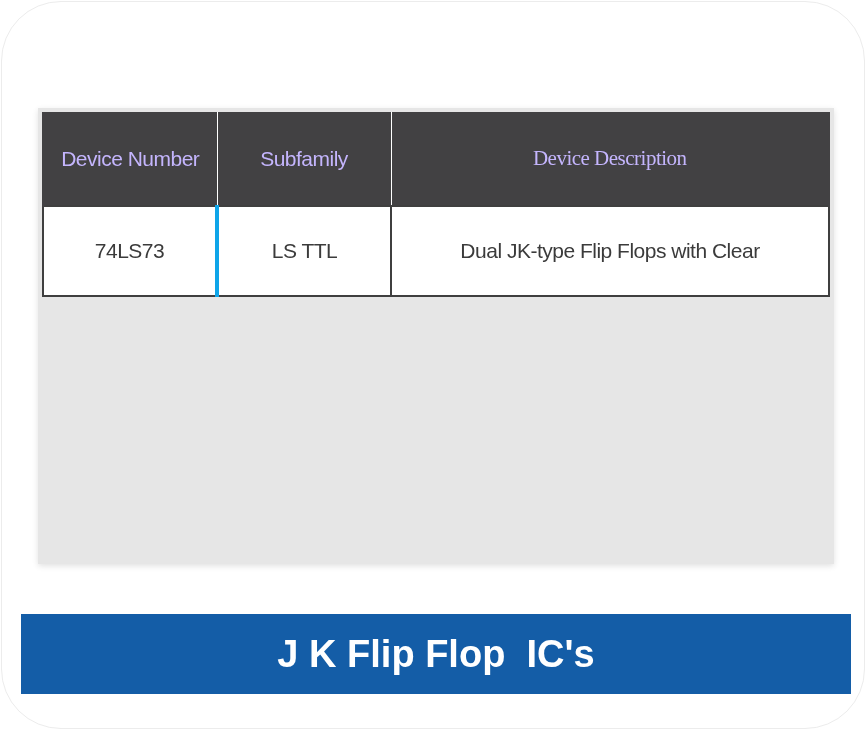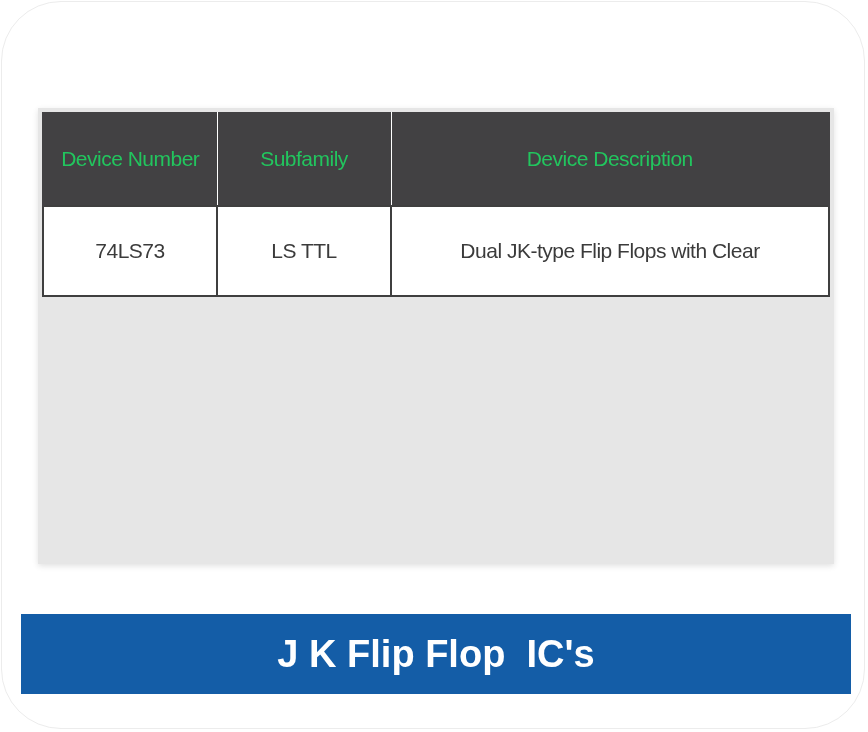--- a/index.html
+++ b/index.html
@@ -1,25 +1,25 @@
 <!DOCTYPE html>
 <html><head>
   <meta charset="utf-8">
   <style>
     html, body { margin: 0; padding: 0; background: #ffffff; }
     body { width: 868px; height: 732px; position: relative; overflow: hidden; font-family: "Liberation Sans", sans-serif; }
     .card { position: absolute; left: 1px; top: 1px; width: 864px; height: 728px; border: 1px solid #ececec; border-radius: 60px; background: #fff; box-sizing: border-box; }
     .table-wrap { position: absolute; left: 36px; top: 106px; width: 796px; height: 456px; background: #e6e6e6; box-shadow: 0 2px 6px rgba(0,0,0,0.12); }
     table { position: absolute; left: 4px; top: 4px; width: 786px; border-collapse: collapse; background: #fff; table-layout: fixed; }
     th, td { text-align: center; vertical-align: middle; font-family: "Liberation Sans Narrow", "Liberation Sans", sans-serif; letter-spacing: -0.5px; }
-    th { background: #424143; color: #22c55e; height: 91px; font-size: 21px; font-weight: normal; border-left: 1px solid #ffffff; border-right: 1px solid #ffffff; }
+    th { background: #424143; color: #c4b5fd; height: 91px; font-size: 21px; font-weight: normal; border-left: 1px solid #ffffff; border-right: 1px solid #ffffff; }
     th:first-child { border-left: 2px solid #424143; }
-    th:last-child { border-right: 2px solid #424143; }
+    th:last-child { border-right: 2px solid #424143; font-family: Liberation Serif, serif; }
     td { color: #3b3b3b; height: 86px; font-size: 21px; border: 2px solid #3f3f3f; border-top-width: 2px; }
-    td.mid { border-left: 2px solid #0ea5e9; border-right: 1px solid #3f3f3f; }
+    td.mid { border-left: 4px solid #0ea5e9; border-right: 1px solid #3f3f3f; }
     col.c1 { width: 174px; }
     col.c2 { width: 174px; }
     col.c3 { width: 438px; }
     .banner { position: absolute; left: 19px; top: 612px; width: 830px; height: 80px; background: #145da7; display: flex; align-items: center; justify-content: center; }
     .banner-title { color: #ffffff; font-size: 38px; font-weight: bold; white-space: pre; letter-spacing: 0px; font-family: "Liberation Sans", sans-serif; }
   </style>
 </head>
 <body>
 
 <div class="card">

